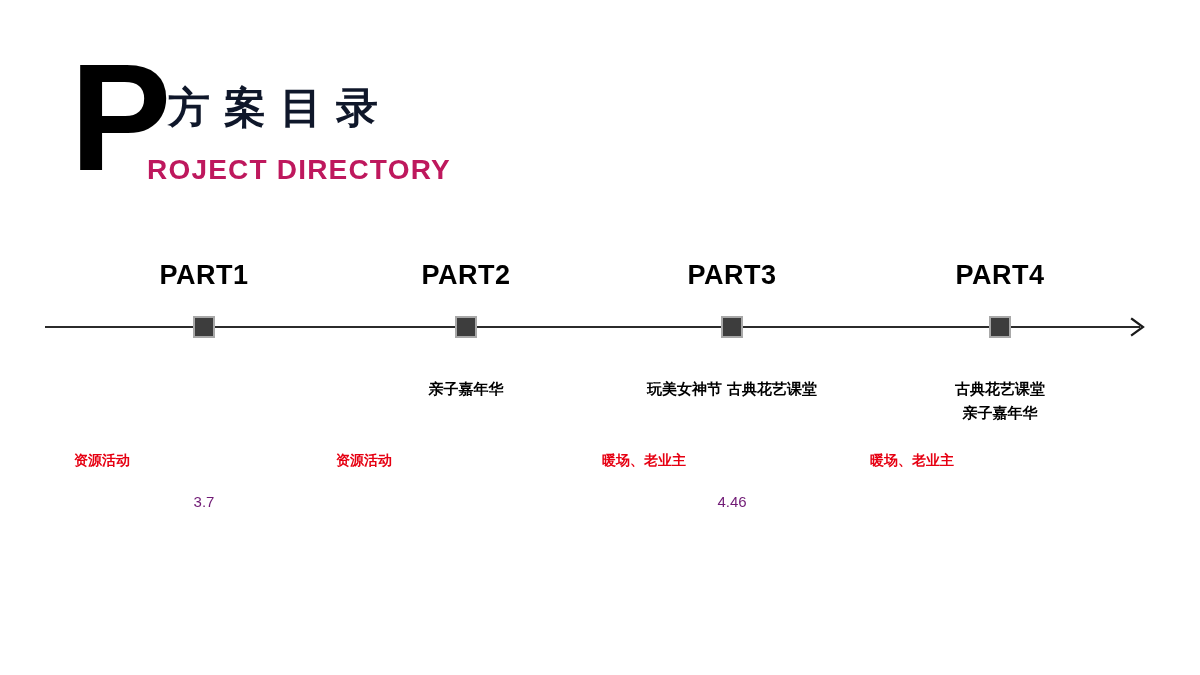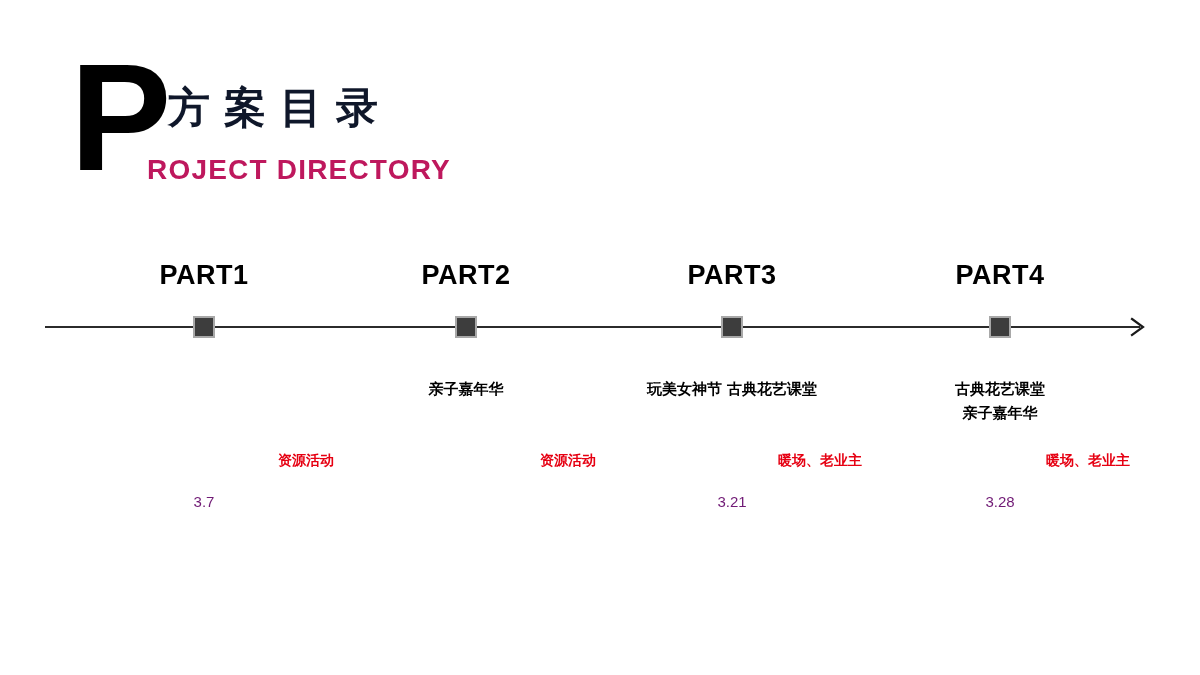--- a/index.html
+++ b/index.html
@@ -126,21 +126,21 @@
     font-weight: 700;
     line-height: 24px;
     color: #000000;
     white-space: nowrap;
   }
   .node-tag {
     position: absolute;
     top: 453px;
     left: 0;
     width: 100%;
-    text-align: right;
+    text-align: left;
     font-family: "DejaVu Sans", "Liberation Sans", sans-serif;
     font-size: 14px;
     font-weight: 700;
     line-height: 1;
     color: #e60012;
     white-space: nowrap;
   }
   .node-date {
     position: absolute;
     top: 494px;
@@ -195,27 +195,26 @@
     <div class="node-tag">资源活动</div>
   </div>
 
   <div class="node" id="node-3">
     <div class="node-part">PART3</div>
     <div class="node-marker"></div>
     <div class="node-title">
       <div>玩美女神节 古典花艺课堂</div>
     </div>
     <div class="node-tag">暖场、老业主</div>
-    <div class="node-date">3.21</div>
+    <div class="node-date">4.46</div>
   </div>
 
   <div class="node" id="node-4">
     <div class="node-part">PART4</div>
     <div class="node-marker"></div>
     <div class="node-title">
       <div>古典花艺课堂</div>
       <div>亲子嘉年华</div>
     </div>
     <div class="node-tag" style="top: 453px;">暖场、老业主</div>
-    <div class="node-date" style="top: 494px;">3.28</div>
   </div>
 
 </div>
 
 </body></html>

